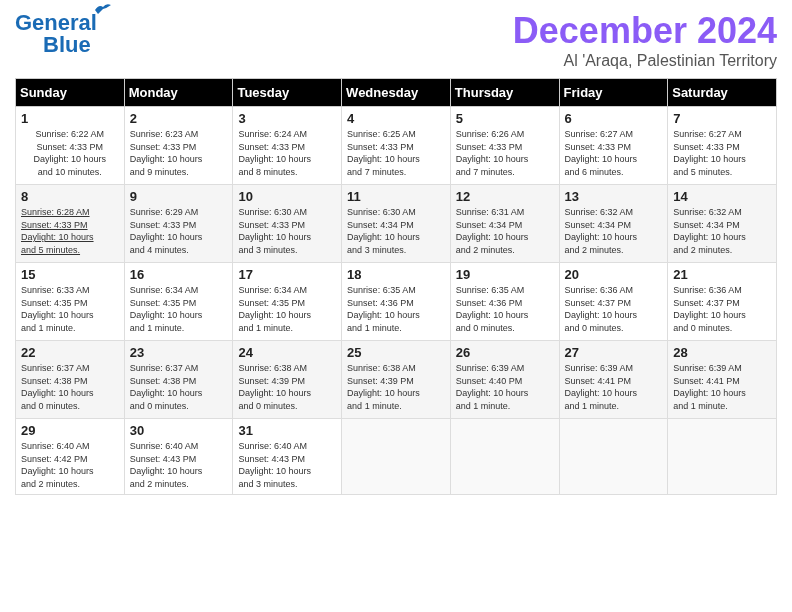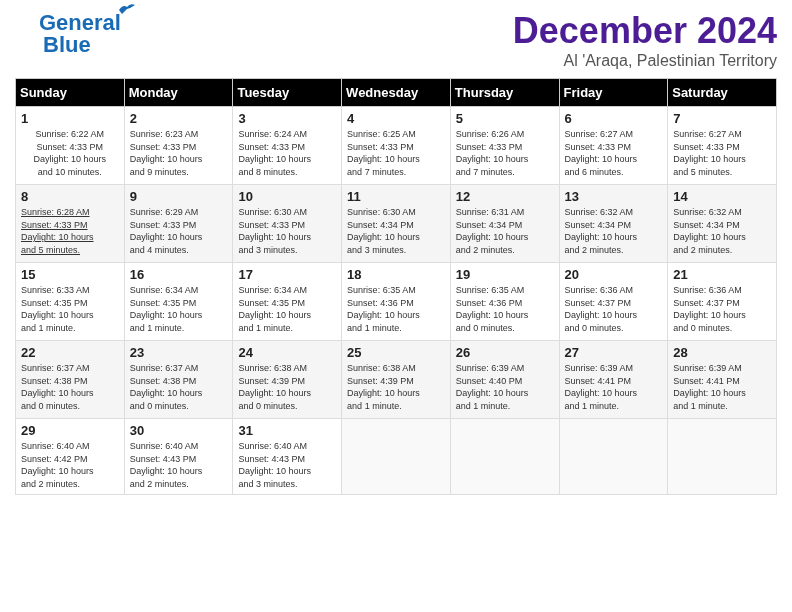--- a/index.html
+++ b/index.html
@@ -20,21 +20,21 @@
       display: flex;
       flex-direction: column;
       align-items: flex-start;
     }
     .title-area {
       text-align: right;
     }
     .month-title {
       font-size: 36px;
       font-weight: bold;
-      color: #4c1d95;
+      color: #8b5cf6;
     }
     .location-title {
       font-size: 16px;
       color: #555;
     }
     table {
       width: 100%;
       border-collapse: collapse;
       table-layout: fixed;
     }
@@ -78,21 +78,21 @@
       height: 70px;
     }
   </style>
 </head>
 <body>
 
 <div class="header-area">
   <div class="logo">
     <div style="display:flex;align-items:center;gap:2px;">
       <div style="position:relative;display:inline-block;">
-        <span style="font-size:22px;font-weight:bold;color:#1a6bb5;margin-left:24px;">General</span>
+        <span style="font-size:22px;font-weight:bold;color:#1a6bb5;">General</span>
         
         <svg style="position:absolute;top:-8px;right:-14px;" width="18" height="14" viewBox="0 0 18 14">
           <path d="M2,8 Q6,2 10,5 Q13,1 18,3 Q14,6 10,7 Q8,9 5,12 Z" fill="#1a6bb5"></path>
         </svg>
       </div>
     </div>
     <span style="font-size:22px;font-weight:bold;color:#1a6bb5;margin-top:-4px;margin-left:28px;">Blue</span>
   </div>
   <div class="title-area">
     <div class="month-title">December 2024</div>

